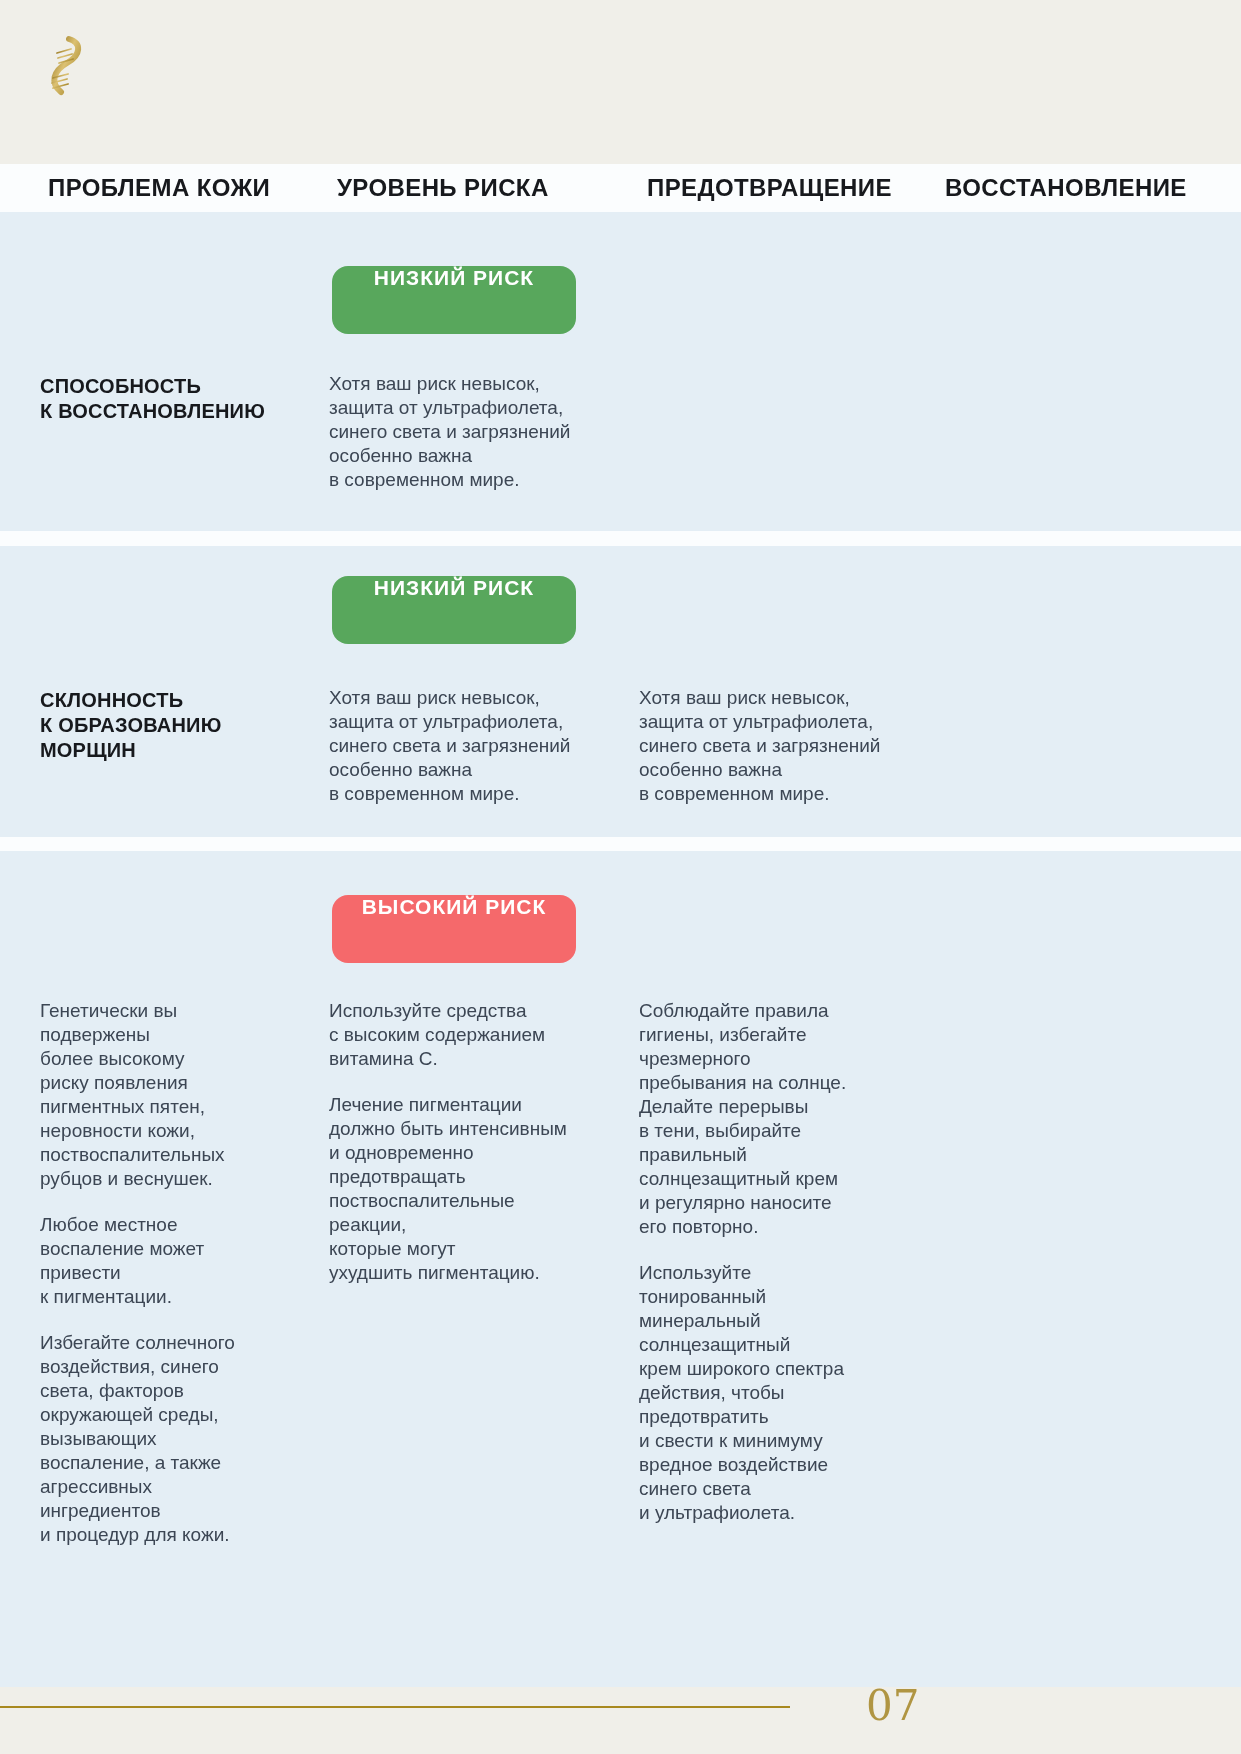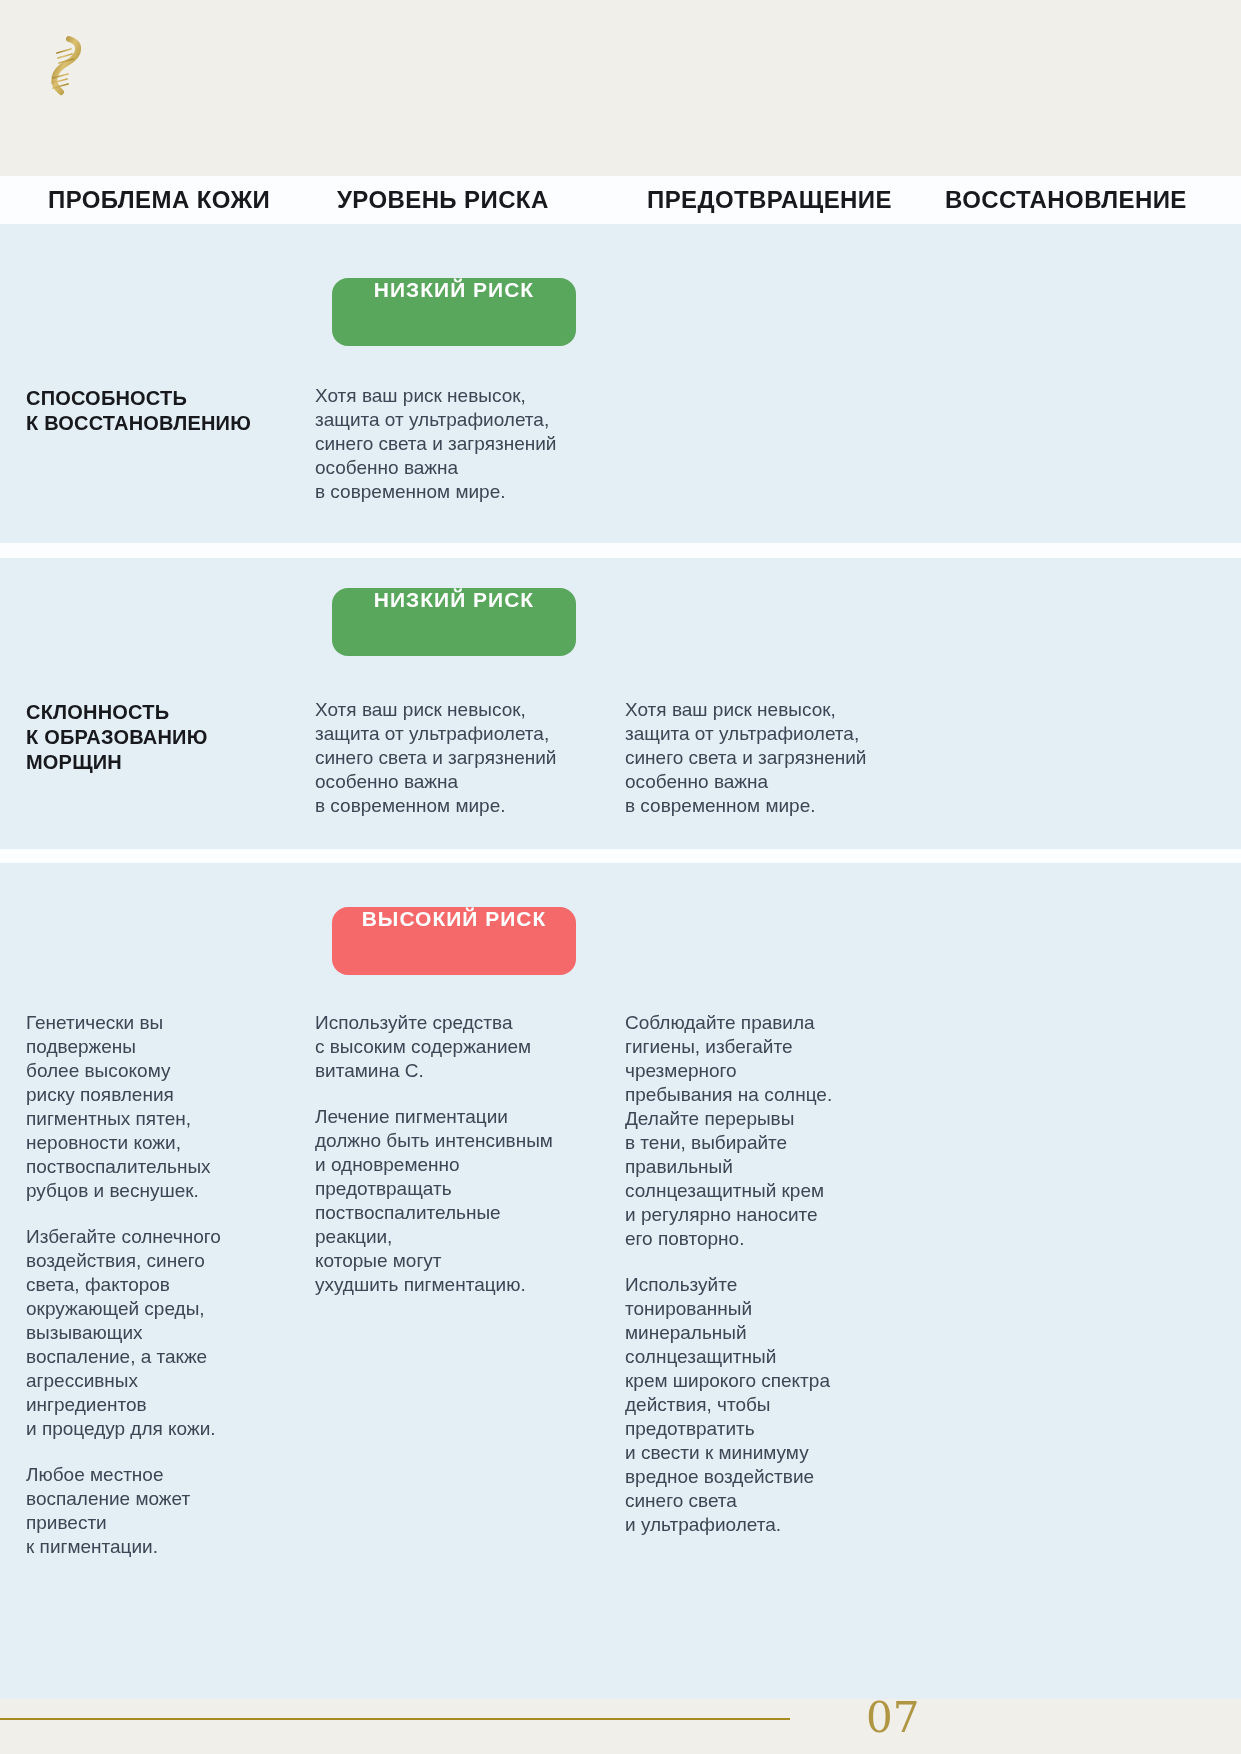--- a/index.html
+++ b/index.html
@@ -8,21 +8,21 @@
     width:1241px;height:1754px;
     background:#f0efe9;
     font-family:"Liberation Sans","DejaVu Sans",sans-serif;
     overflow:hidden;
   }
   .top-band{height:130px;}
   .logo{margin:34px 0 0 44px;display:block;}
   .header-band{
     height:48px;background:#fbfdfe;
     display:grid;grid-template-columns:289px 310px 298px 1fr;
-    padding-left:48px;align-items:center;margin-top:12px;
+    padding-left:48px;align-items:center;
   }
   .col-header{
     font-size:24px;font-weight:bold;color:#17191d;letter-spacing:0.4px;
     white-space:nowrap;
   }
   .section{position:relative;background:#e4eef5;}
   .s1{height:319px}.s2{height:291px}.s3{height:836px}
   .gap{background:#fbfdfe}
   .g1{height:15px}.g2{height:14px}
   .badge{
@@ -31,21 +31,21 @@
     color:#ffffff;font-weight:bold;font-size:21px;letter-spacing:1px;white-space:nowrap;
   }
   .badge.low{background:#58a75c}
   .badge.high{background:#f5696b}
   .s1 .badge{top:54px}
   .s2 .badge{top:30px}
   .s3 .badge{top:44px}
   .content{
     position:absolute;left:0;right:0;
     display:grid;grid-template-columns:289px 310px 298px 1fr;
-    padding-left:26px;
+    padding-left:40px;
   }
   .s1 .content{top:160px}
   .s2 .content{top:140px}
   .s3 .content{top:148px}
   .row-label{
     margin:0;padding:2px 30px 0 0;
     font-size:20px;font-weight:bold;color:#17191d;
     line-height:25px;letter-spacing:0.2px;white-space:pre-line;
   }
   .cell{padding-right:34px;}
@@ -144,33 +144,33 @@
     <div class="content">
       <div class="cell">
         <p>Генетически вы
 подвержены
 более высокому
 риску появления
 пигментных пятен,
 неровности кожи,
 поствоспалительных
 рубцов и веснушек.</p>
+        <p>Любое местное
+воспаление может
+привести
+к пигментации.</p>
         <p>Избегайте солнечного
 воздействия, синего
 света, факторов
 окружающей среды,
 вызывающих
 воспаление, а также
 агрессивных
 ингредиентов
 и процедур для кожи.</p>
-        <p>Любое местное
-воспаление может
-привести
-к пигментации.</p>
       </div>
       <div class="cell">
         <p>Используйте средства
 с высоким содержанием
 витамина C.</p>
         <p>Лечение пигментации
 должно быть интенсивным
 и одновременно
 предотвращать
 поствоспалительные

